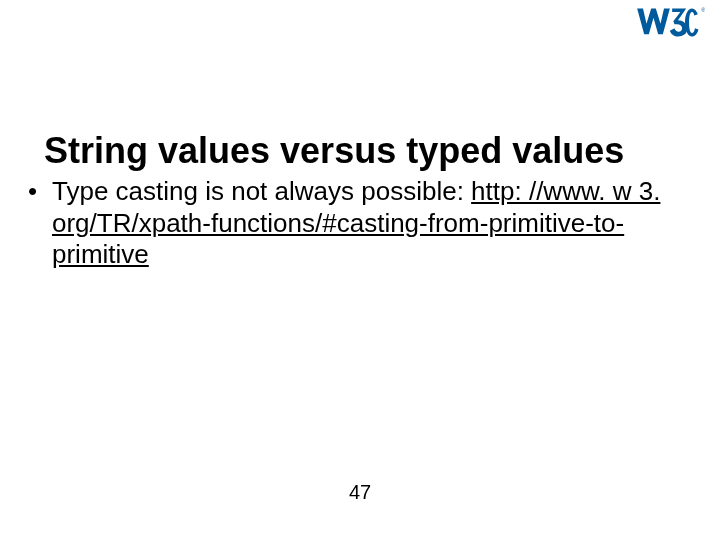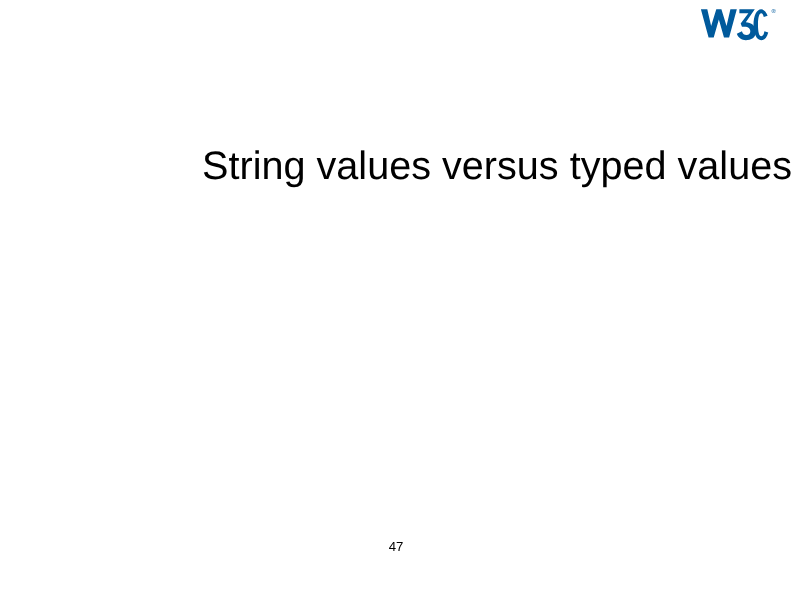--- a/index.html
+++ b/index.html
@@ -22,24 +22,25 @@
   }
   .logo svg {
     width: 100%;
     height: 100%;
   }
   .slide-title {
     position: absolute;
     top: 106px;
     left: 0;
     right: 0;
-    text-align: right;
+    text-align: left;
     font-size: 36px;
-    font-weight: 400;
+    font-weight: 700;
     letter-spacing: 0px;
+    padding-left: 44px;
   }
   .content {
     position: absolute;
     top: 176px;
     left: 22px;
     right: 40px;
     font-size: 26px;
     line-height: 1.22;
   }
   .bullet {
@@ -61,36 +62,39 @@
     text-decoration: underline;
     color: #000;
     cursor: pointer;
   }
   .page-num {
     position: absolute;
     bottom: 36px;
     left: 0;
     right: 0;
     text-align: center;
-    font-size: 12px;
+    font-size: 20px;
     color: #000;
   }
 </style>
 </head>
 <body>
 
 <div class="logo">
   <svg viewBox="0 0 120 68" xmlns="http://www.w3.org/2000/svg">
     <g>
       <path d="M 2 4 L 14 48 L 22 48 L 30 20 L 38 48 L 46 48 L 58 4 L 48 4 L 42 30 L 34 4 L 26 4 L 18 30 L 12 4 Z" fill="#005A9C"></path>
       <path d="M 62 4 L 86 4 L 72 24 C 80 24 88 30 88 38 C 88 48 80 52 72 52 C 66 52 60 48 58 42 L 66 38 C 67 42 70 44 73 44 C 77 44 79 41 79 38 C 79 34 76 31 70 31 L 66 31 L 64 26 L 76 10 L 62 10 Z" fill="#005A9C"></path>
       <path d="M 96 4 C 100 4 104 8 106 14 L 100 16 C 99 12 98 10 96 10 C 93 10 91 16 91 28 C 91 40 93 46 96 46 C 98 46 100 44 101 38 L 107 40 C 105 48 101 52 96 52 C 89 52 84 42 84 28 C 84 14 89 4 96 4 Z" fill="#005A9C"></path>
       <text x="112" y="10" font-size="9" fill="#005A9C">®</text>
     </g>
   </svg>
 </div>
 
 <h1 class="slide-title">String values versus typed values</h1>
 
 <div class="content">
+  <div class="bullet">
+    <span>Type casting is not always possible: </span><span class="link">http: //www. w 3. org/TR/xpath-functions/#casting-from-primitive-to-primitive</span>
+  </div>
 </div>
 
 <div class="page-num">47</div>
 
 </body></html>

